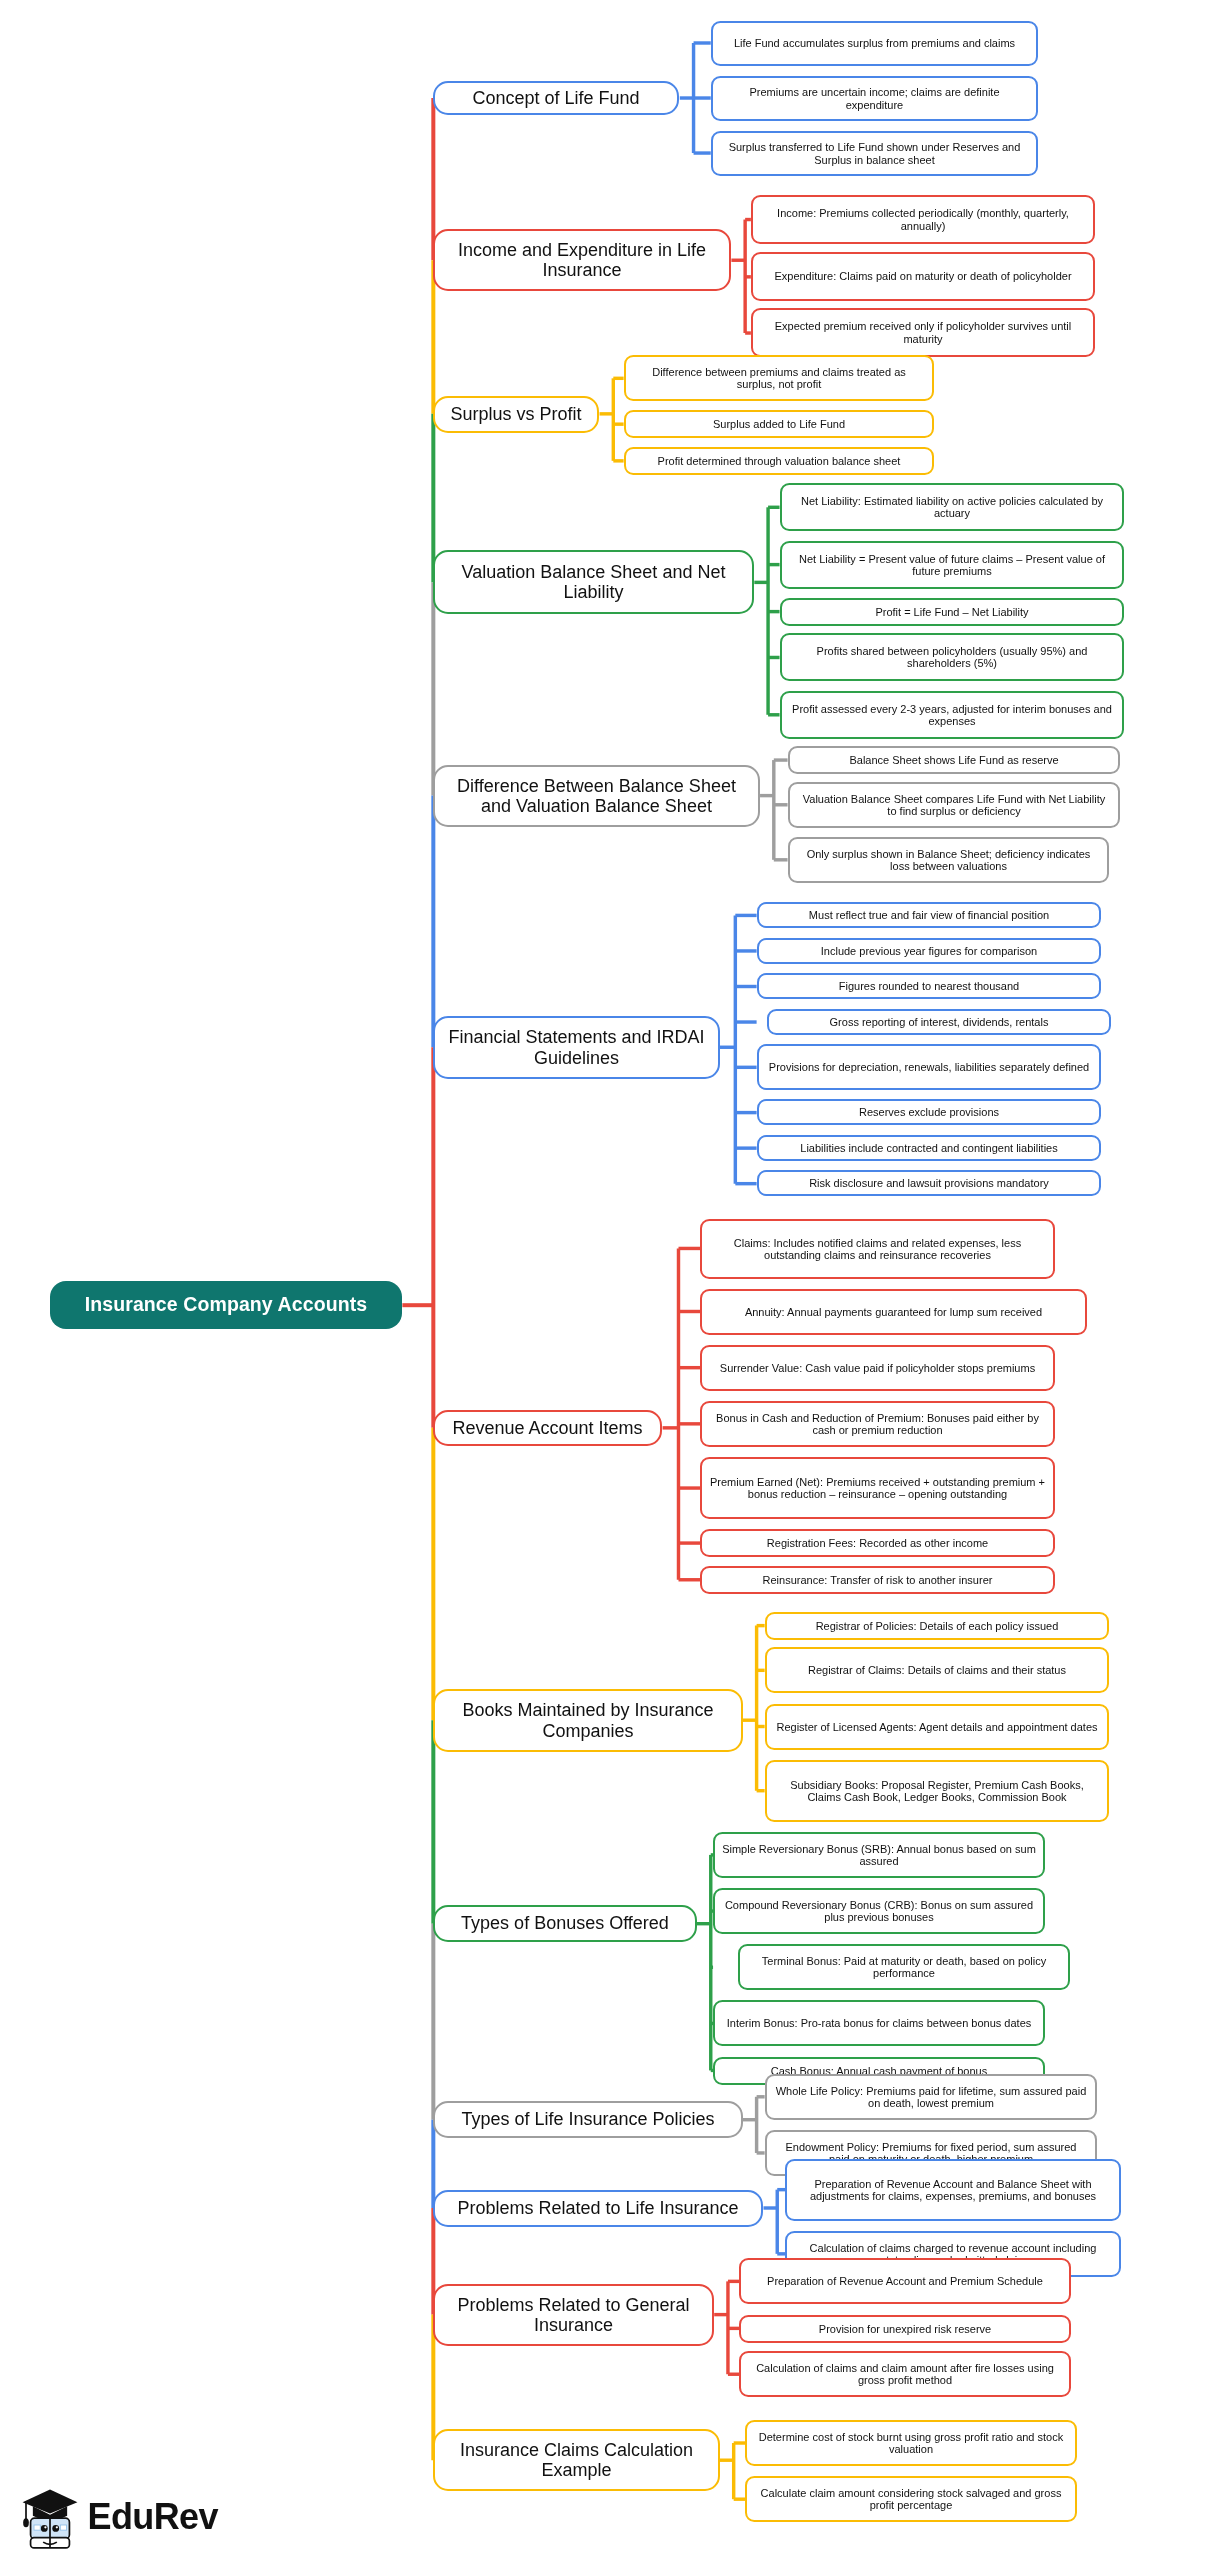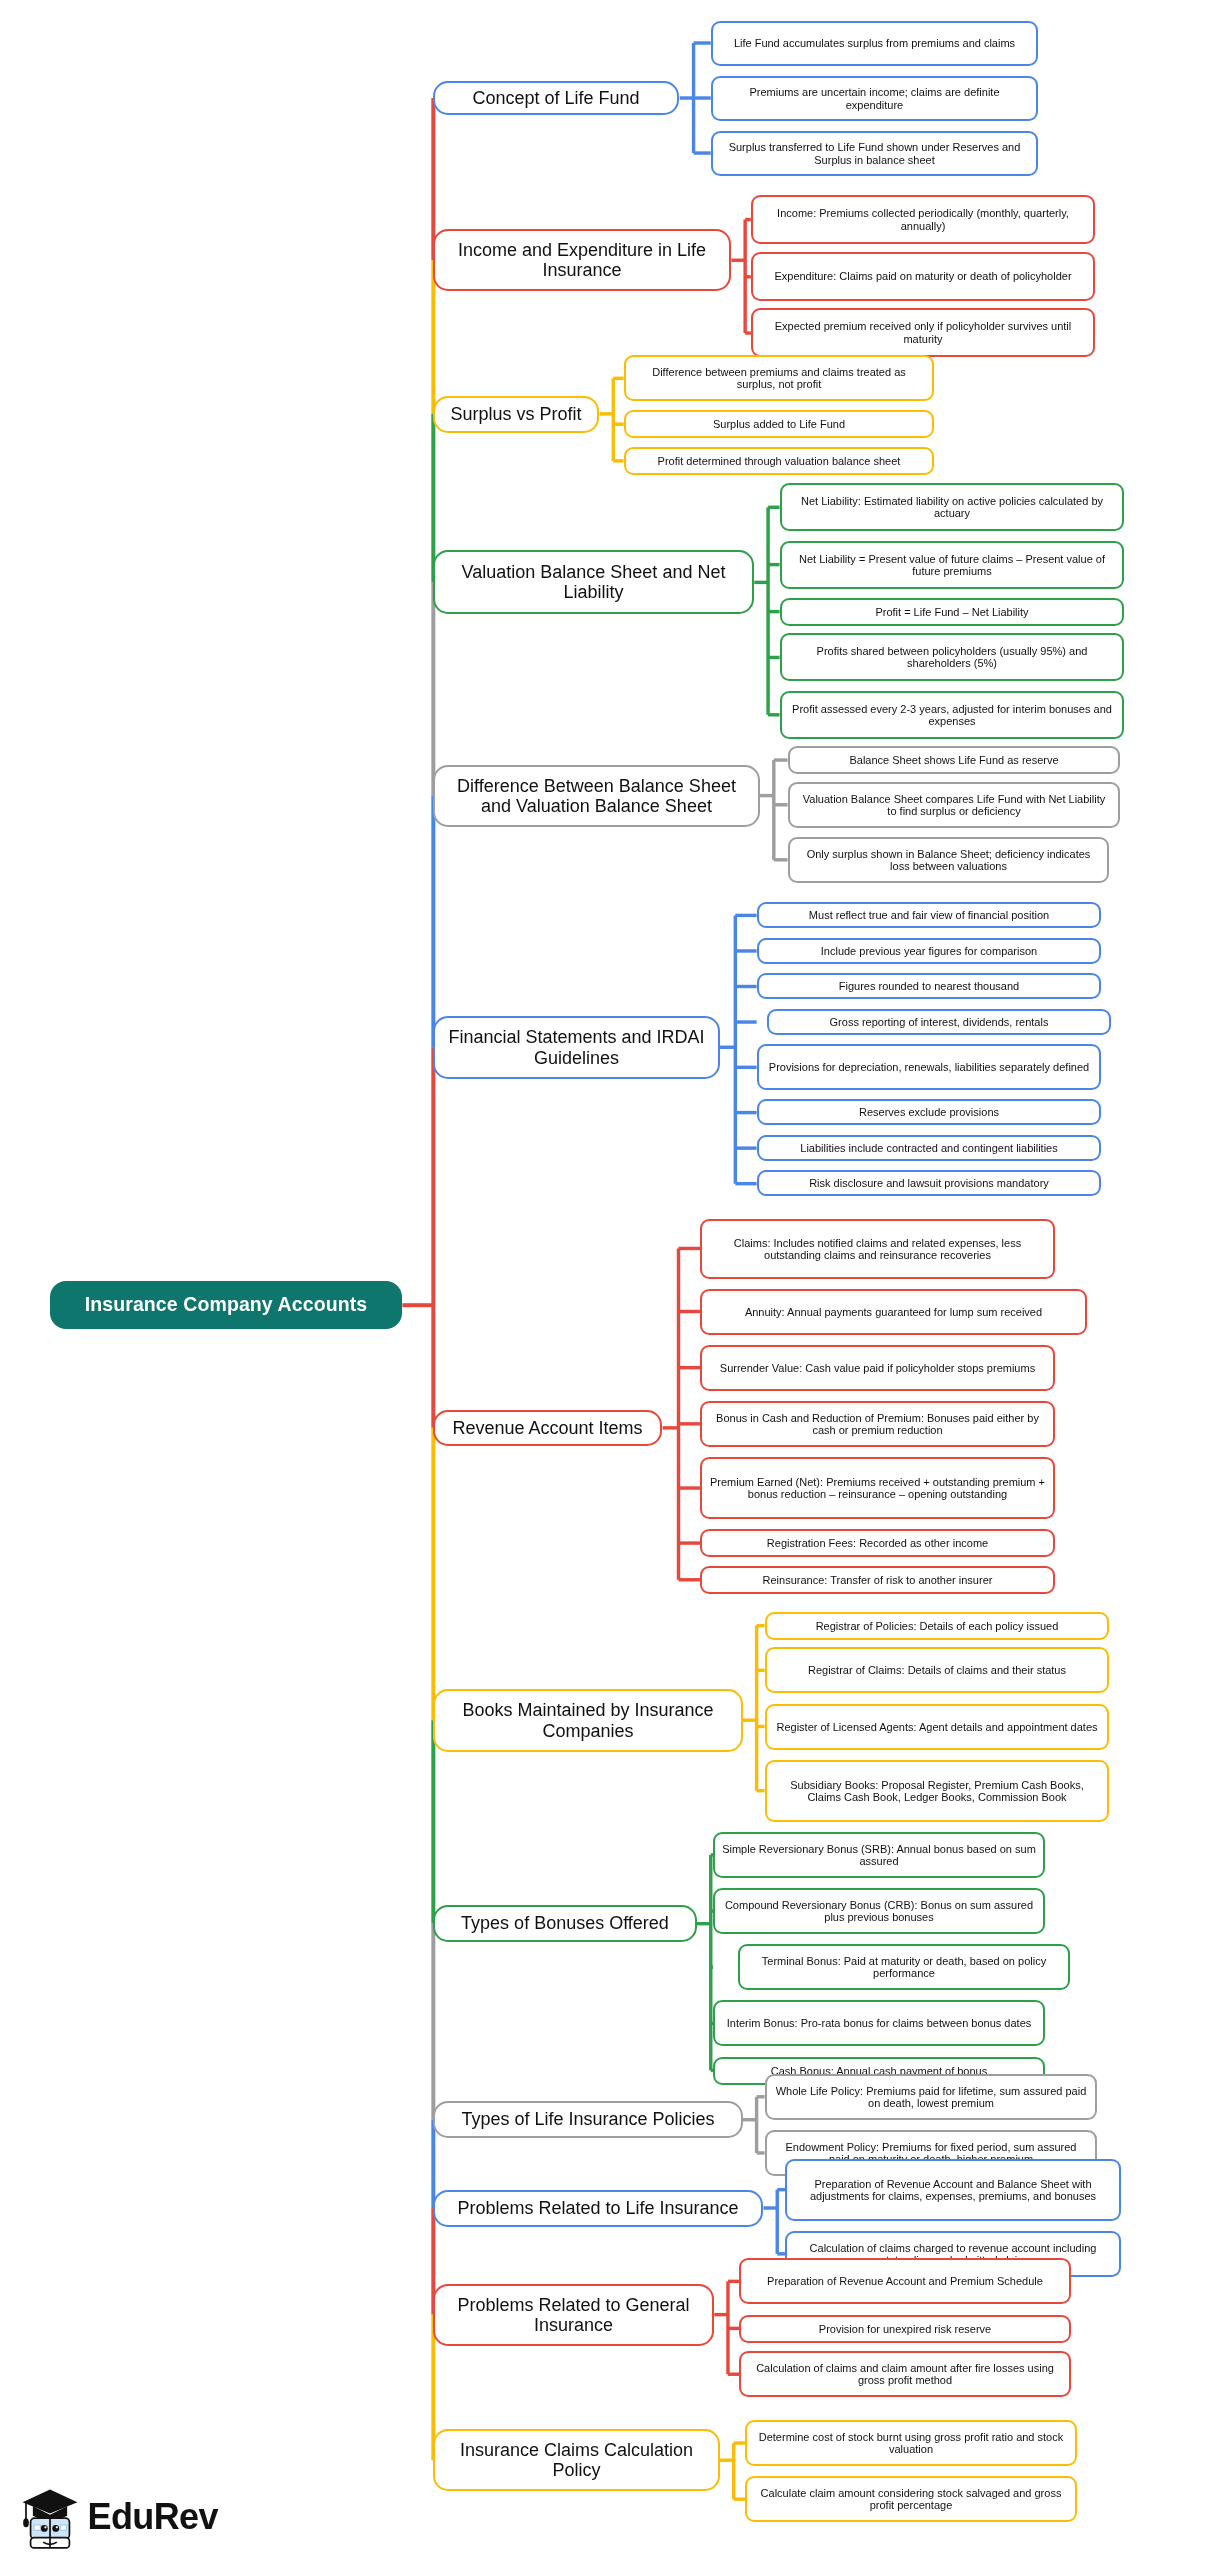--- a/index.html
+++ b/index.html
@@ -346,21 +346,21 @@
     <div class="node-box lvl2 c-red" style="left: 739px; top: 2258px; width: 332px; height: 46px;">
       <span>Preparation of Revenue Account and Premium Schedule</span>
     </div>
     <div class="node-box lvl2 c-red" style="left: 739px; top: 2315px; width: 332px; height: 27.5px;">
       <span>Provision for unexpired risk reserve</span>
     </div>
     <div class="node-box lvl2 c-red" style="left: 739px; top: 2351px; width: 332px; height: 46px;">
       <span>Calculation of claims and claim amount after fire losses using gross profit method</span>
     </div>
     <div class="node-box lvl1 c-yellow" style="left: 433px; top: 2429px; width: 287px; height: 62px;">
-      <span>Insurance Claims Calculation Policy</span>
+      <span>Insurance Claims Calculation Example</span>
     </div>
     <div class="node-box lvl2 c-yellow" style="left: 745px; top: 2420px; width: 332px; height: 46px;">
       <span>Determine cost of stock burnt using gross profit ratio and stock valuation</span>
     </div>
     <div class="node-box lvl2 c-yellow" style="left: 745px; top: 2476px; width: 332px; height: 46px;">
       <span>Calculate claim amount considering stock salvaged and gross profit percentage</span>
     </div>
   </div>
 
 <div class="logo">

